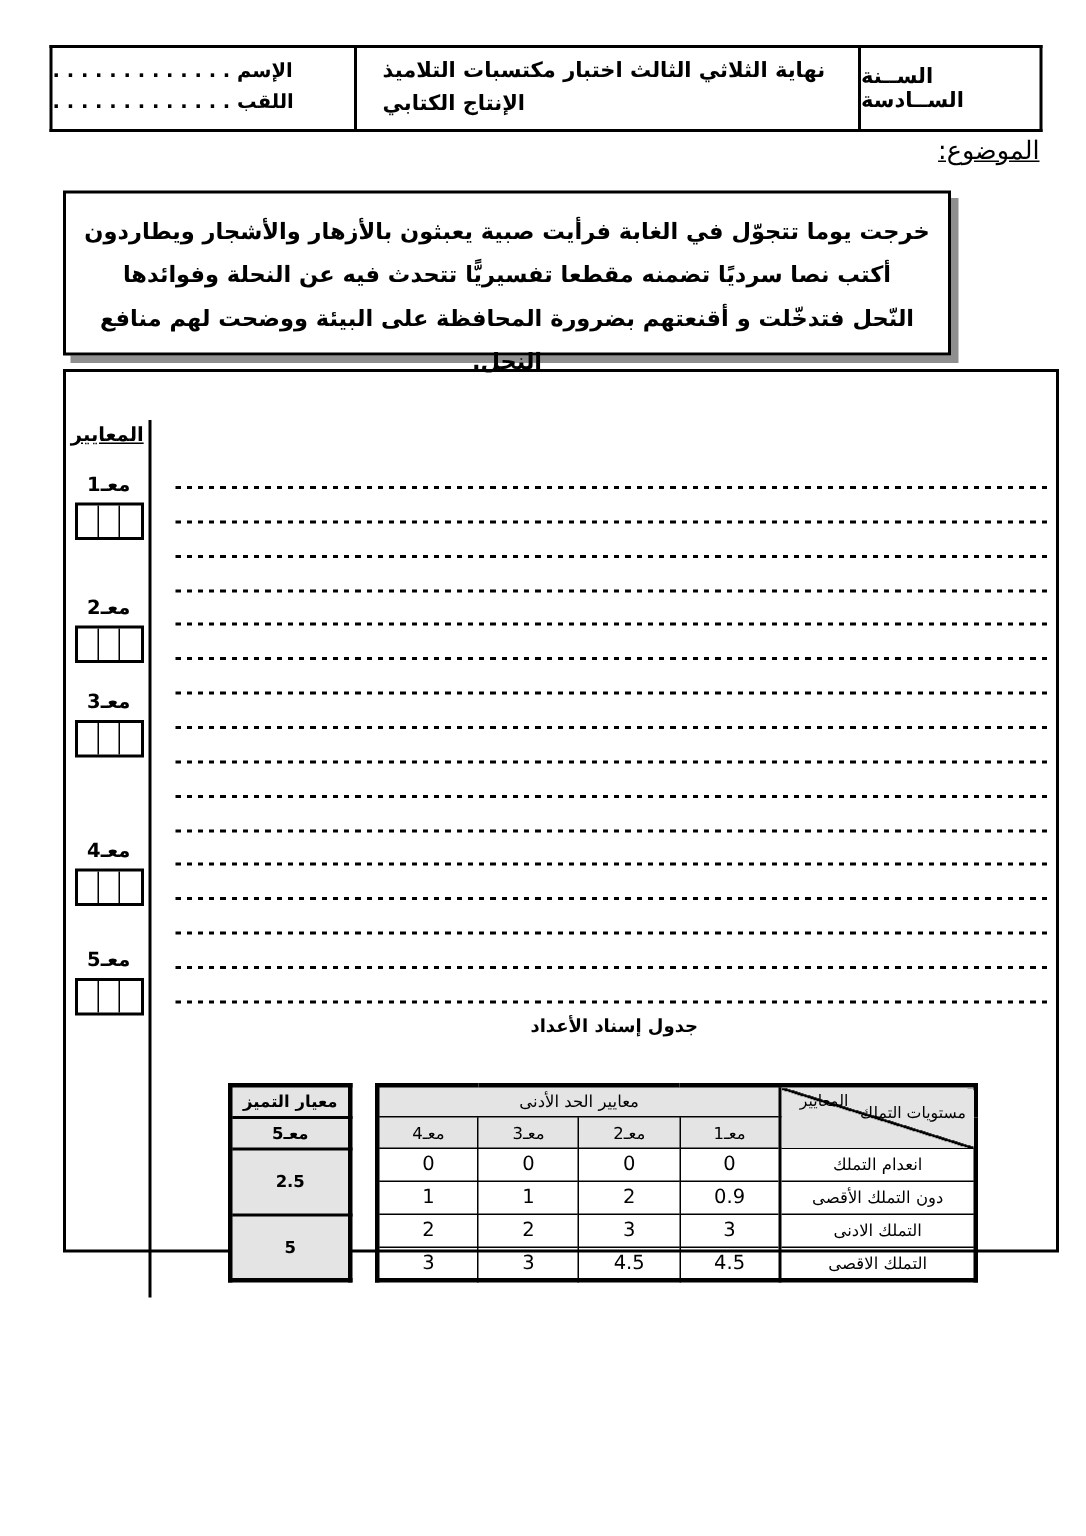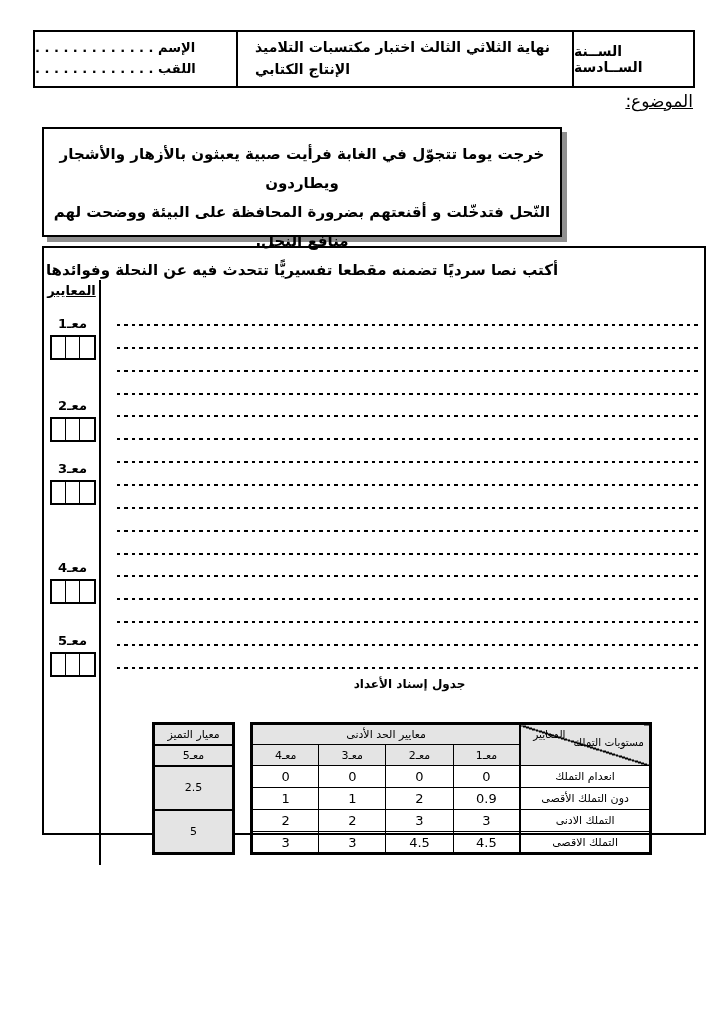--- a/index.html
+++ b/index.html
@@ -34,21 +34,21 @@
   .cell-names{width:203px;font-size:13px;text-align:right;padding-right:8px;line-height:1.6;}
 
   
   .subject{
     position:absolute;top:91px;right:31px;
     font-size:17px;font-weight:normal;text-decoration:underline;
   }
 
   
   .prompt-box{
-    position:absolute;left:42px;top:127px;width:520px;height:110px;
+    position:absolute;left:42px;top:127px;width:592px;height:110px;
     border:2px solid var(--border);
     background:#fff;
     box-shadow:5px 5px 0 0 var(--shadow);
     text-align:center;
     font-weight:bold;font-size:15px;line-height:29px;
     padding-top:11px;
   }
 
   
   .big-box{
@@ -87,20 +87,21 @@
   
   .score-title{
     position:absolute;left:73px;top:397px;width:585px;
     text-align:center;font-size:12px;font-weight:bold;
   }
 
   table.exc{
     position:absolute;left:108px;top:442px;width:83px;
     border-collapse:collapse;table-layout:fixed;
     border:3px solid var(--border);
+    font-weight:bold;
   }
   table.exc td{
     border:2px solid var(--border);
     background:var(--shade);
     text-align:center;vertical-align:middle;
     font-size:11px;
   }
   .exc-h{height:21px;font-size:10.5px;}
   .exc-c{height:21px;}
   .exc-v{height:44px;font-size:12px;}
@@ -152,22 +153,22 @@
         <div>اللقب . . . . . . . . . . . . .</div>
       </td>
     </tr>
   </tbody>
     </table>
 
   <div class="subject">الموضوع:</div>
 
   <div class="prompt-box">
     <div>خرجت يوما تتجوّل في الغابة فرأيت صبية يعبثون بالأزهار والأشجار ويطاردون</div>
+    <div>أكتب نصا سرديًا تضمنه مقطعا تفسيريًّا تتحدث فيه عن النحلة وفوائدها</div>
     <div>النّحل فتدخّلت و أقنعتهم بضرورة المحافظة على البيئة ووضحت لهم منافع النحل.</div>
-    <div>أكتب نصا سرديًا تضمنه مقطعا تفسيريًّا تتحدث فيه عن النحلة وفوائدها</div>
   </div>
 
   <div class="big-box">
     <div class="big-box-inner">
 
       <div class="margin-col">
         <div class="margin-title">المعايير</div>
 
         <div class="marker m1">
           <div class="mlabel">معـ1</div>

